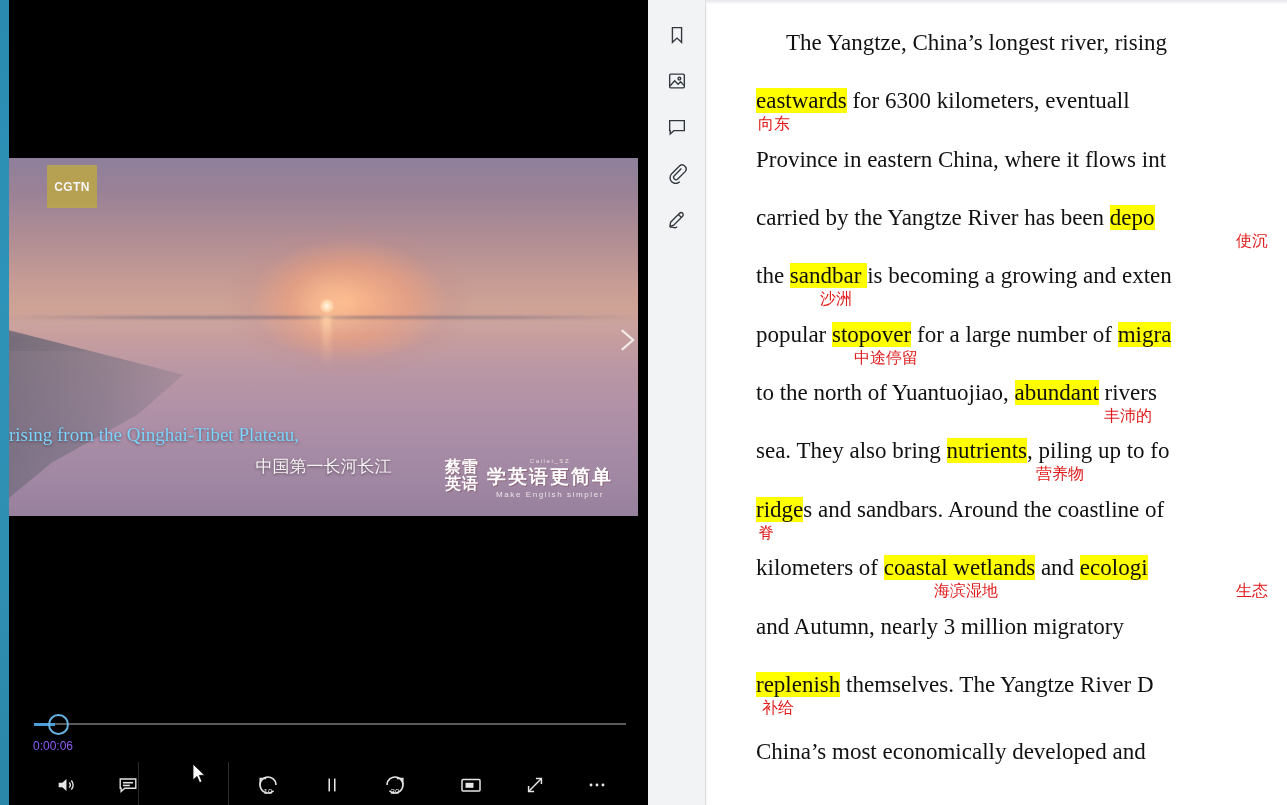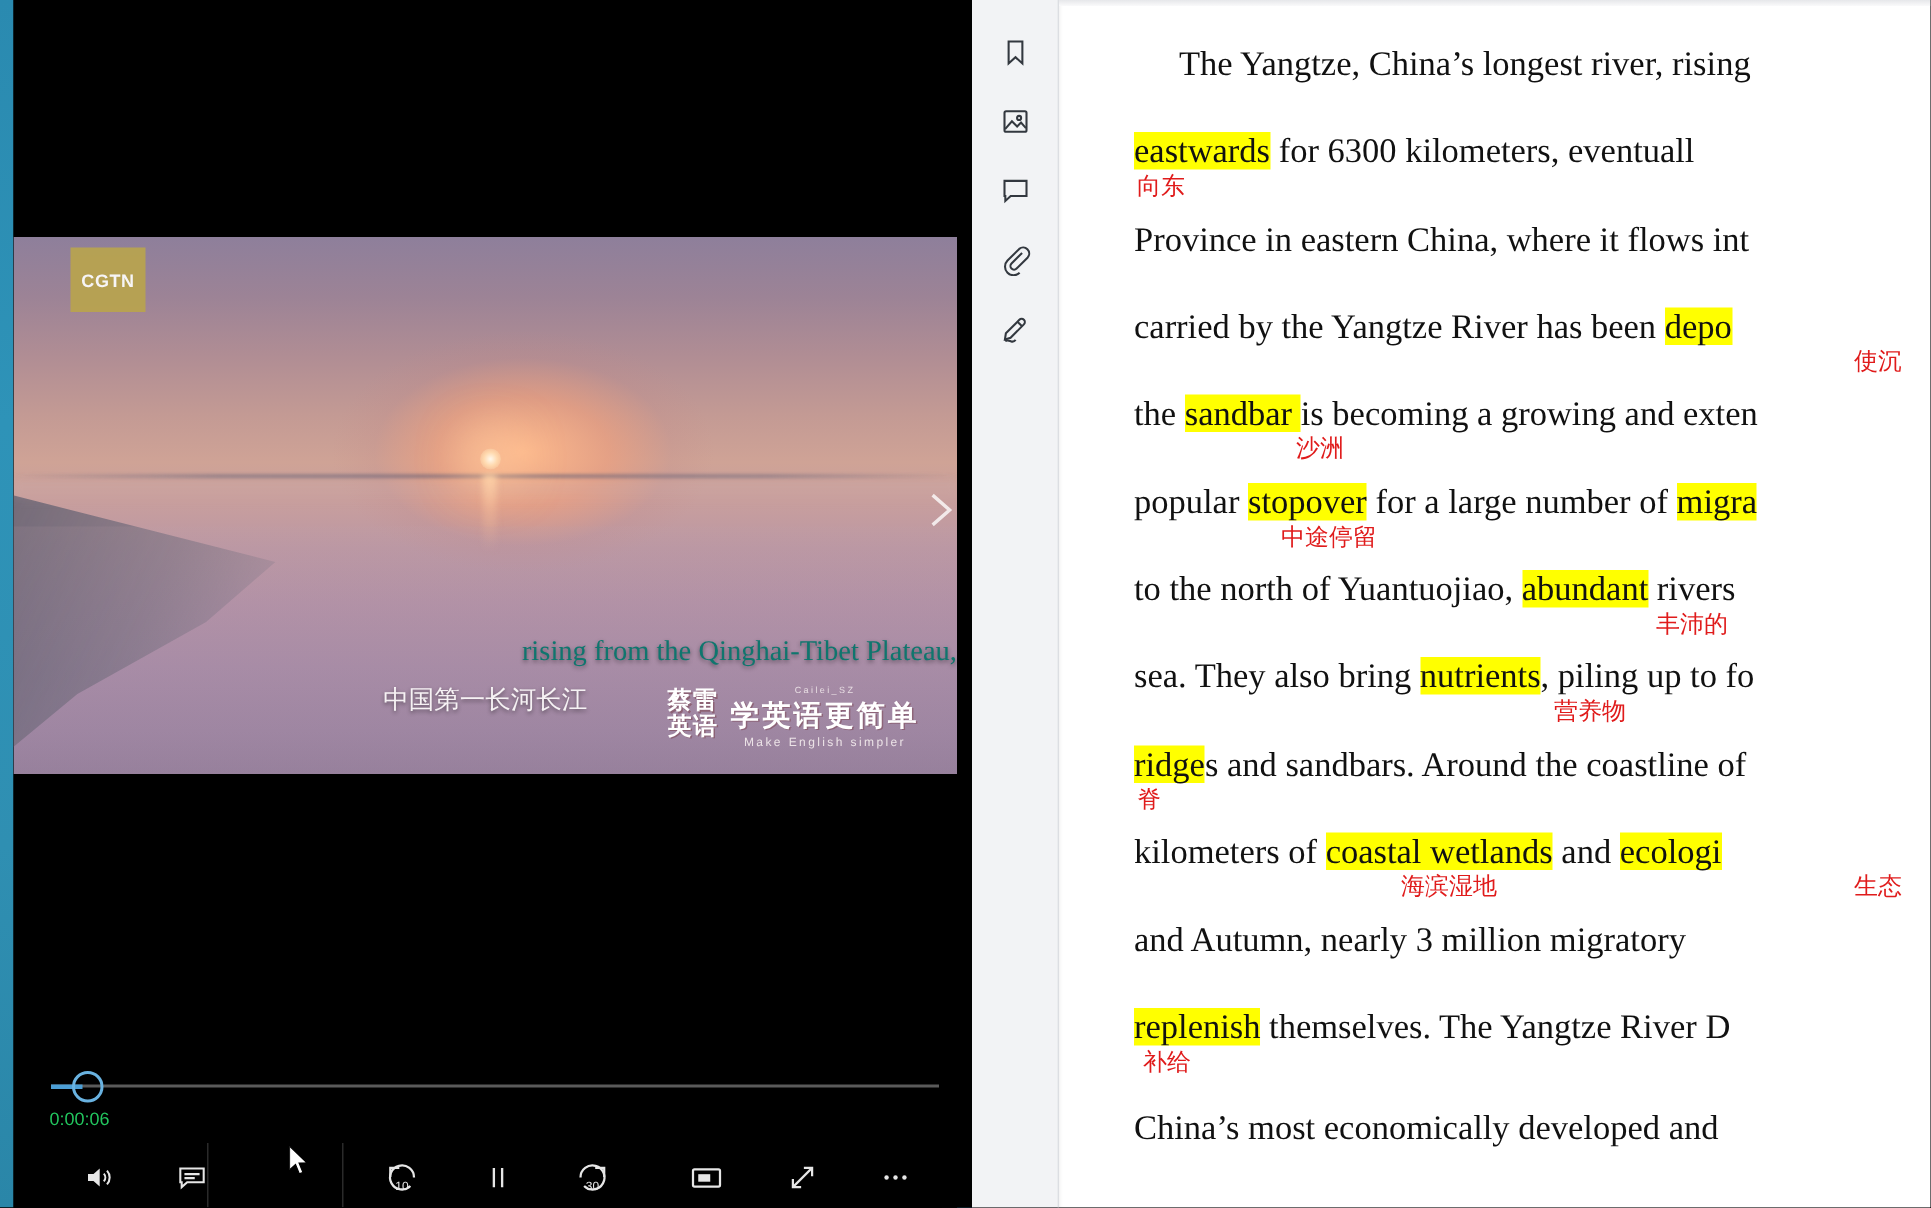--- a/index.html
+++ b/index.html
@@ -92,21 +92,21 @@
     font-family: "Liberation Sans", sans-serif;
   }
 
   .next-arrow {
     position: absolute; left: 600px; top: 320px;
     width: 34px; height: 40px; color: rgba(255,255,255,0.78);
   }
 
   .subtitle-en {
     position: absolute; left: 0; top: 424px; width: 629px;
-    text-align: right; color: #0f766e;
+    text-align: left; color: #7dd3fc;
     font-family: "Liberation Serif", serif; font-size: 19px;
     text-shadow: 0 1px 3px rgba(0,0,0,0.45);
   }
   .subtitle-zh {
     position: absolute; left: 0; top: 455px; width: 629px;
     text-align: center; color: #f6f2f4; font-size: 17px;
     font-family: "DejaVu Sans", sans-serif;
     text-shadow: 0 1px 3px rgba(0,0,0,0.45);
   }
 
@@ -128,21 +128,21 @@
   }
 
   
   .progress-wrap { position: absolute; left: 25px; top: 715px; width: 592px; height: 22px; }
   .prog-track { position: absolute; left: 0; top: 8px; width: 592px; height: 2px; background: #5a5a5a; }
   .prog-fill  { position: absolute; left: 0; top: 8px; width: 21px; height: 3px; background: #4c9fd6; }
   .prog-thumb {
     position: absolute; left: 14px; top: -1px; width: 21px; height: 21px;
     border: 2px solid #69b2e0; border-radius: 50%; background: transparent;
   }
-  .time-left  { position: absolute; left: 24px; top: 739px; color: #22c55e; font-size: 12px; }
+  .time-left  { position: absolute; left: 24px; top: 739px; color: #8b5cf6; font-size: 12px; }
   .time-right { position: absolute; right: 12px; top: 739px; color: #dcdcdc; font-size: 16px; }
 
   .controls { position: absolute; left: 0; top: 764px; width: 629px; height: 41px; }
   .ctrl { position: absolute; top: 6px; width: 30px; height: 30px; color: #e6e6e6; display:flex; align-items:center; justify-content:center; }
   .divider { position: absolute; top: 762px; width: 1px; height: 43px; background: #2a2a2a; }
 
   .cursor { position: absolute; left: 184px; top: 764px; width: 14px; height: 20px; }
 
   
   .pdf-panel {
@@ -348,21 +348,21 @@
       </div>
     </div>
 
     <div class="doc-page">
       <div class="doc-top-edge"></div>
       <div class="doc-lines" id="doc-lines">
           <div class="line indent" style="position: absolute; top: 0px;"><span>The Yangtze, China’s longest river, rising</span></div>
           <div class="line" style="position: absolute; top: 58px;"><mark>eastwards</mark><span> for  6300  kilometers,  eventuall</span><span class="gloss" style="left: 52px;">向东</span></div>
           <div class="line" style="position: absolute; top: 117px;"><span>Province in eastern China, where it flows int</span></div>
           <div class="line" style="position: absolute; top: 175px;"><span>carried  by  the  Yangtze  River  has  been  </span><mark>depo</mark><span class="gloss" style="left: 530px;">使沉</span></div>
-          <div class="line" style="position: absolute; top: 233px;"><span>the </span><mark>sandbar </mark><span>is becoming a growing and exten</span><span class="gloss" style="left: 114px; margin-left: 44px;">沙洲</span></div>
+          <div class="line" style="position: absolute; top: 233px;"><span>the </span><mark>sandbar </mark><span>is becoming a growing and exten</span><span class="gloss" style="left: 114px;">沙洲</span></div>
           <div class="line" style="position: absolute; top: 292px;"><span>popular </span><mark>stopover</mark><span> for a large number of </span><mark>migra</mark><span class="gloss" style="left: 148px;">中途停留</span></div>
           <div class="line" style="position: absolute; top: 350px;"><span>to the north of Yuantuojiao, </span><mark>abundant</mark><span> rivers </span><span class="gloss" style="left: 398px;">丰沛的</span></div>
           <div class="line" style="position: absolute; top: 408px;"><span>sea. They also bring </span><mark>nutrients</mark><span>, piling up to fo</span><span class="gloss" style="left: 300px; margin-left: 30px;">营养物</span></div>
           <div class="line" style="position: absolute; top: 467px;"><mark>ridge</mark><span>s and sandbars. Around the coastline of</span><span class="gloss" style="left: 52px;">脊</span></div>
           <div class="line" style="position: absolute; top: 525px;"><span>kilometers  of  </span><mark>coastal  wetlands</mark><span>  and  </span><mark>ecologi</mark><span class="gloss" style="left: 228px;">海滨湿地</span><span class="gloss" style="left: 530px;">生态</span></div>
           <div class="line" style="position: absolute; top: 584px;"><span>and  Autumn,  nearly  3  million  migratory  </span></div>
           <div class="line" style="position: absolute; top: 642px;"><mark>replenish</mark><span> themselves. The Yangtze River D</span><span class="gloss" style="left: 56px;">补给</span></div>
           <div class="line" style="position: absolute; top: 709px;"><span>China’s  most  economically  developed  and </span></div>
         </div>
     </div>

